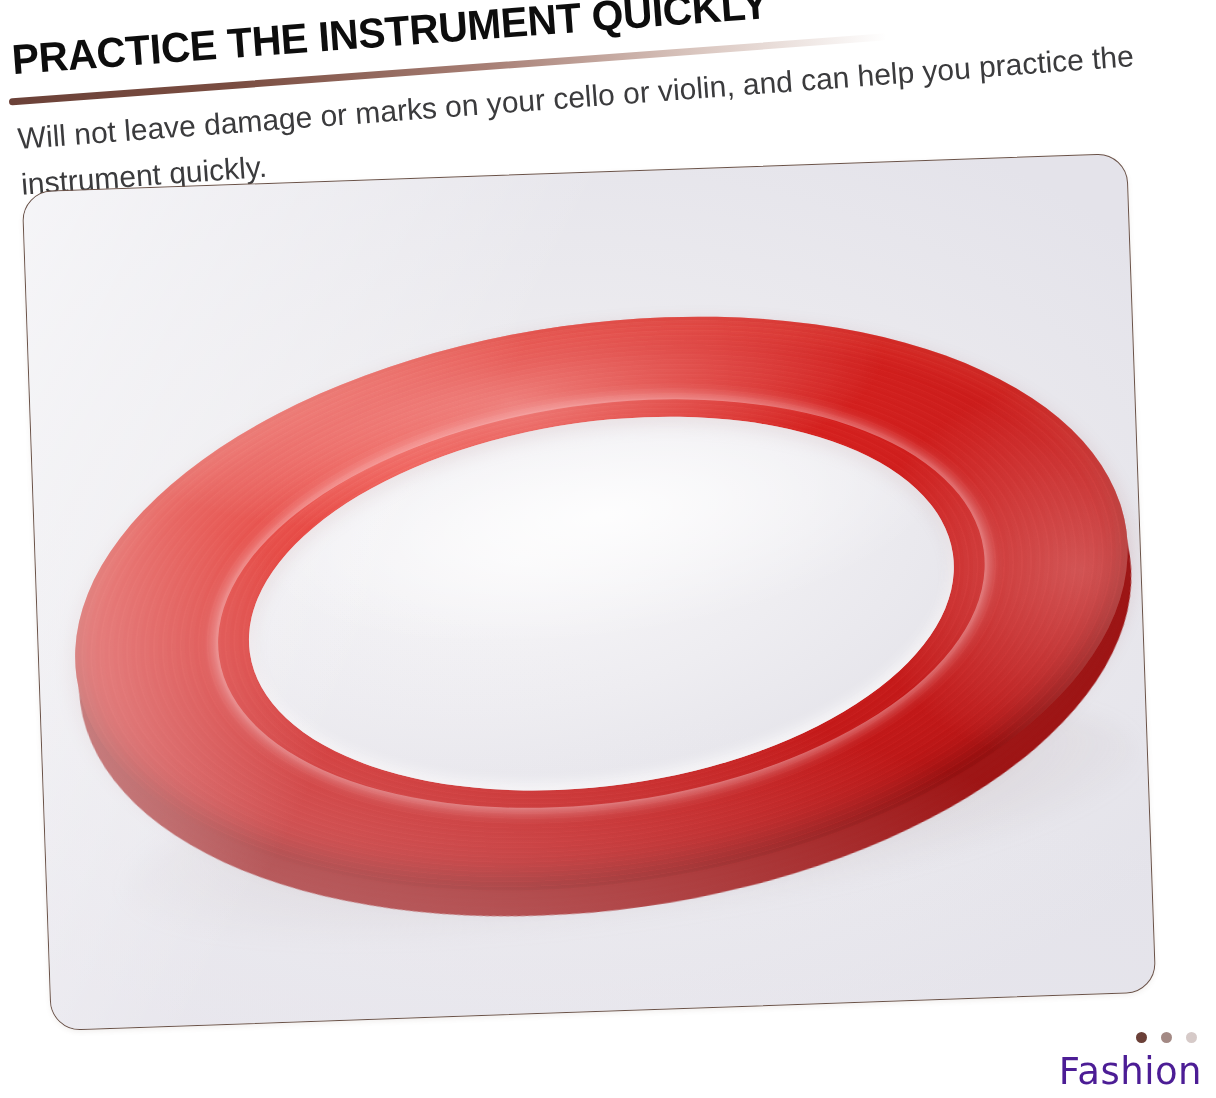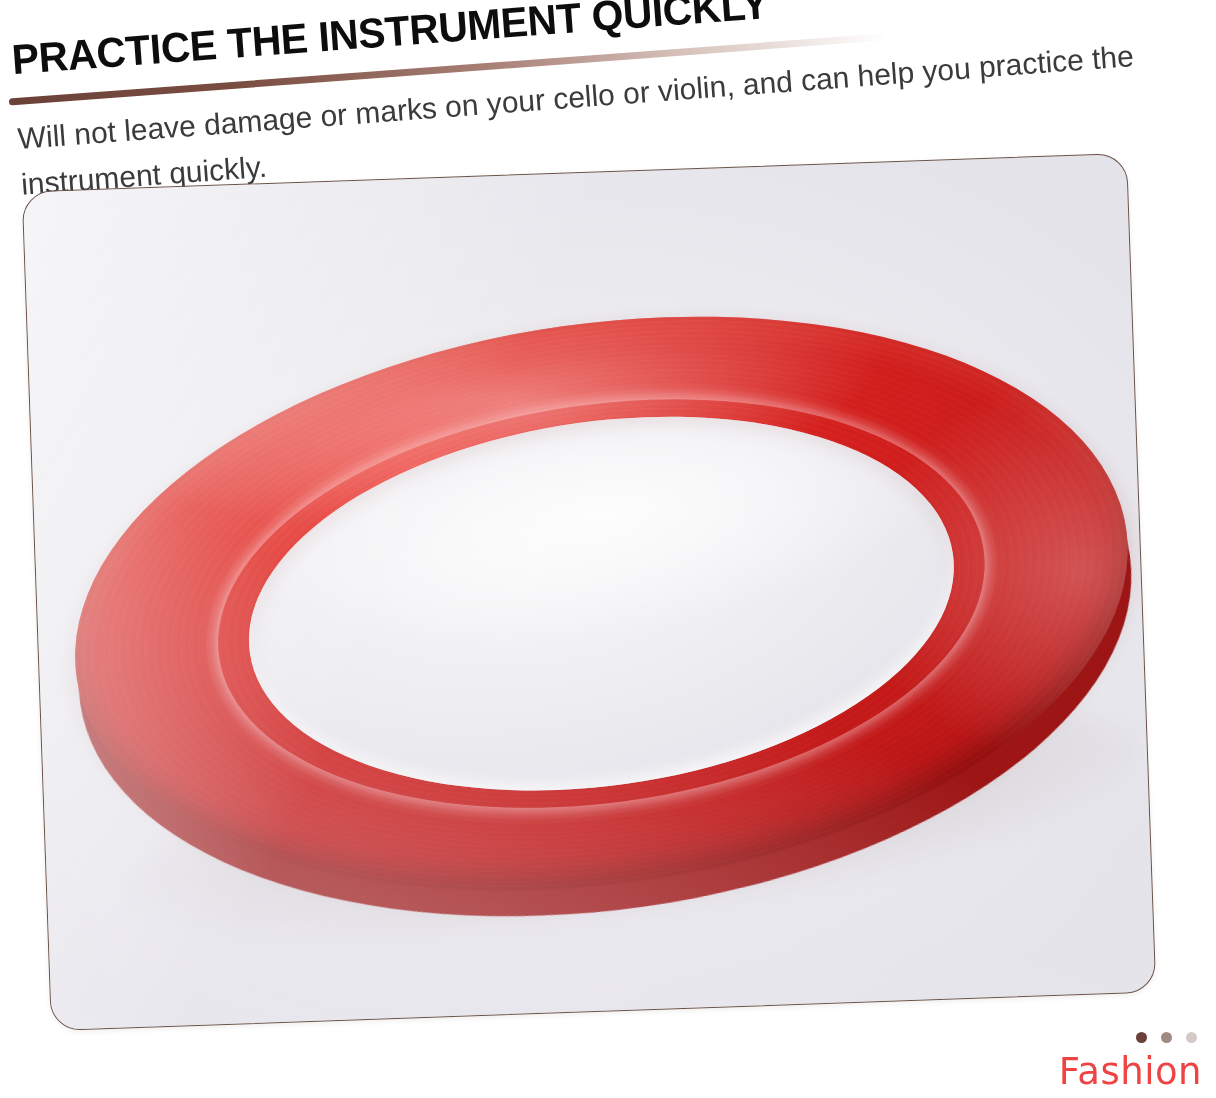--- a/index.html
+++ b/index.html
@@ -242,21 +242,21 @@
     border-radius: 50%;
     background: #6b4038;
   }
   .brand-dots i:nth-child(2) { background: #6b4038; opacity: 0.62; }
   .brand-dots i:nth-child(3) { background: #6b4038; opacity: 0.28; }
 
   .brand-name {
     font-family: "DejaVu Sans", sans-serif;
     font-size: 37px;
     font-weight: normal;
-    color: #ef4444;
+    color: #4c1d95;
     letter-spacing: 0.5px;
     line-height: 1;
   }
 </style>
 </head>
 <body>
 
 <div id="page">
 
   <div class="header-block">

